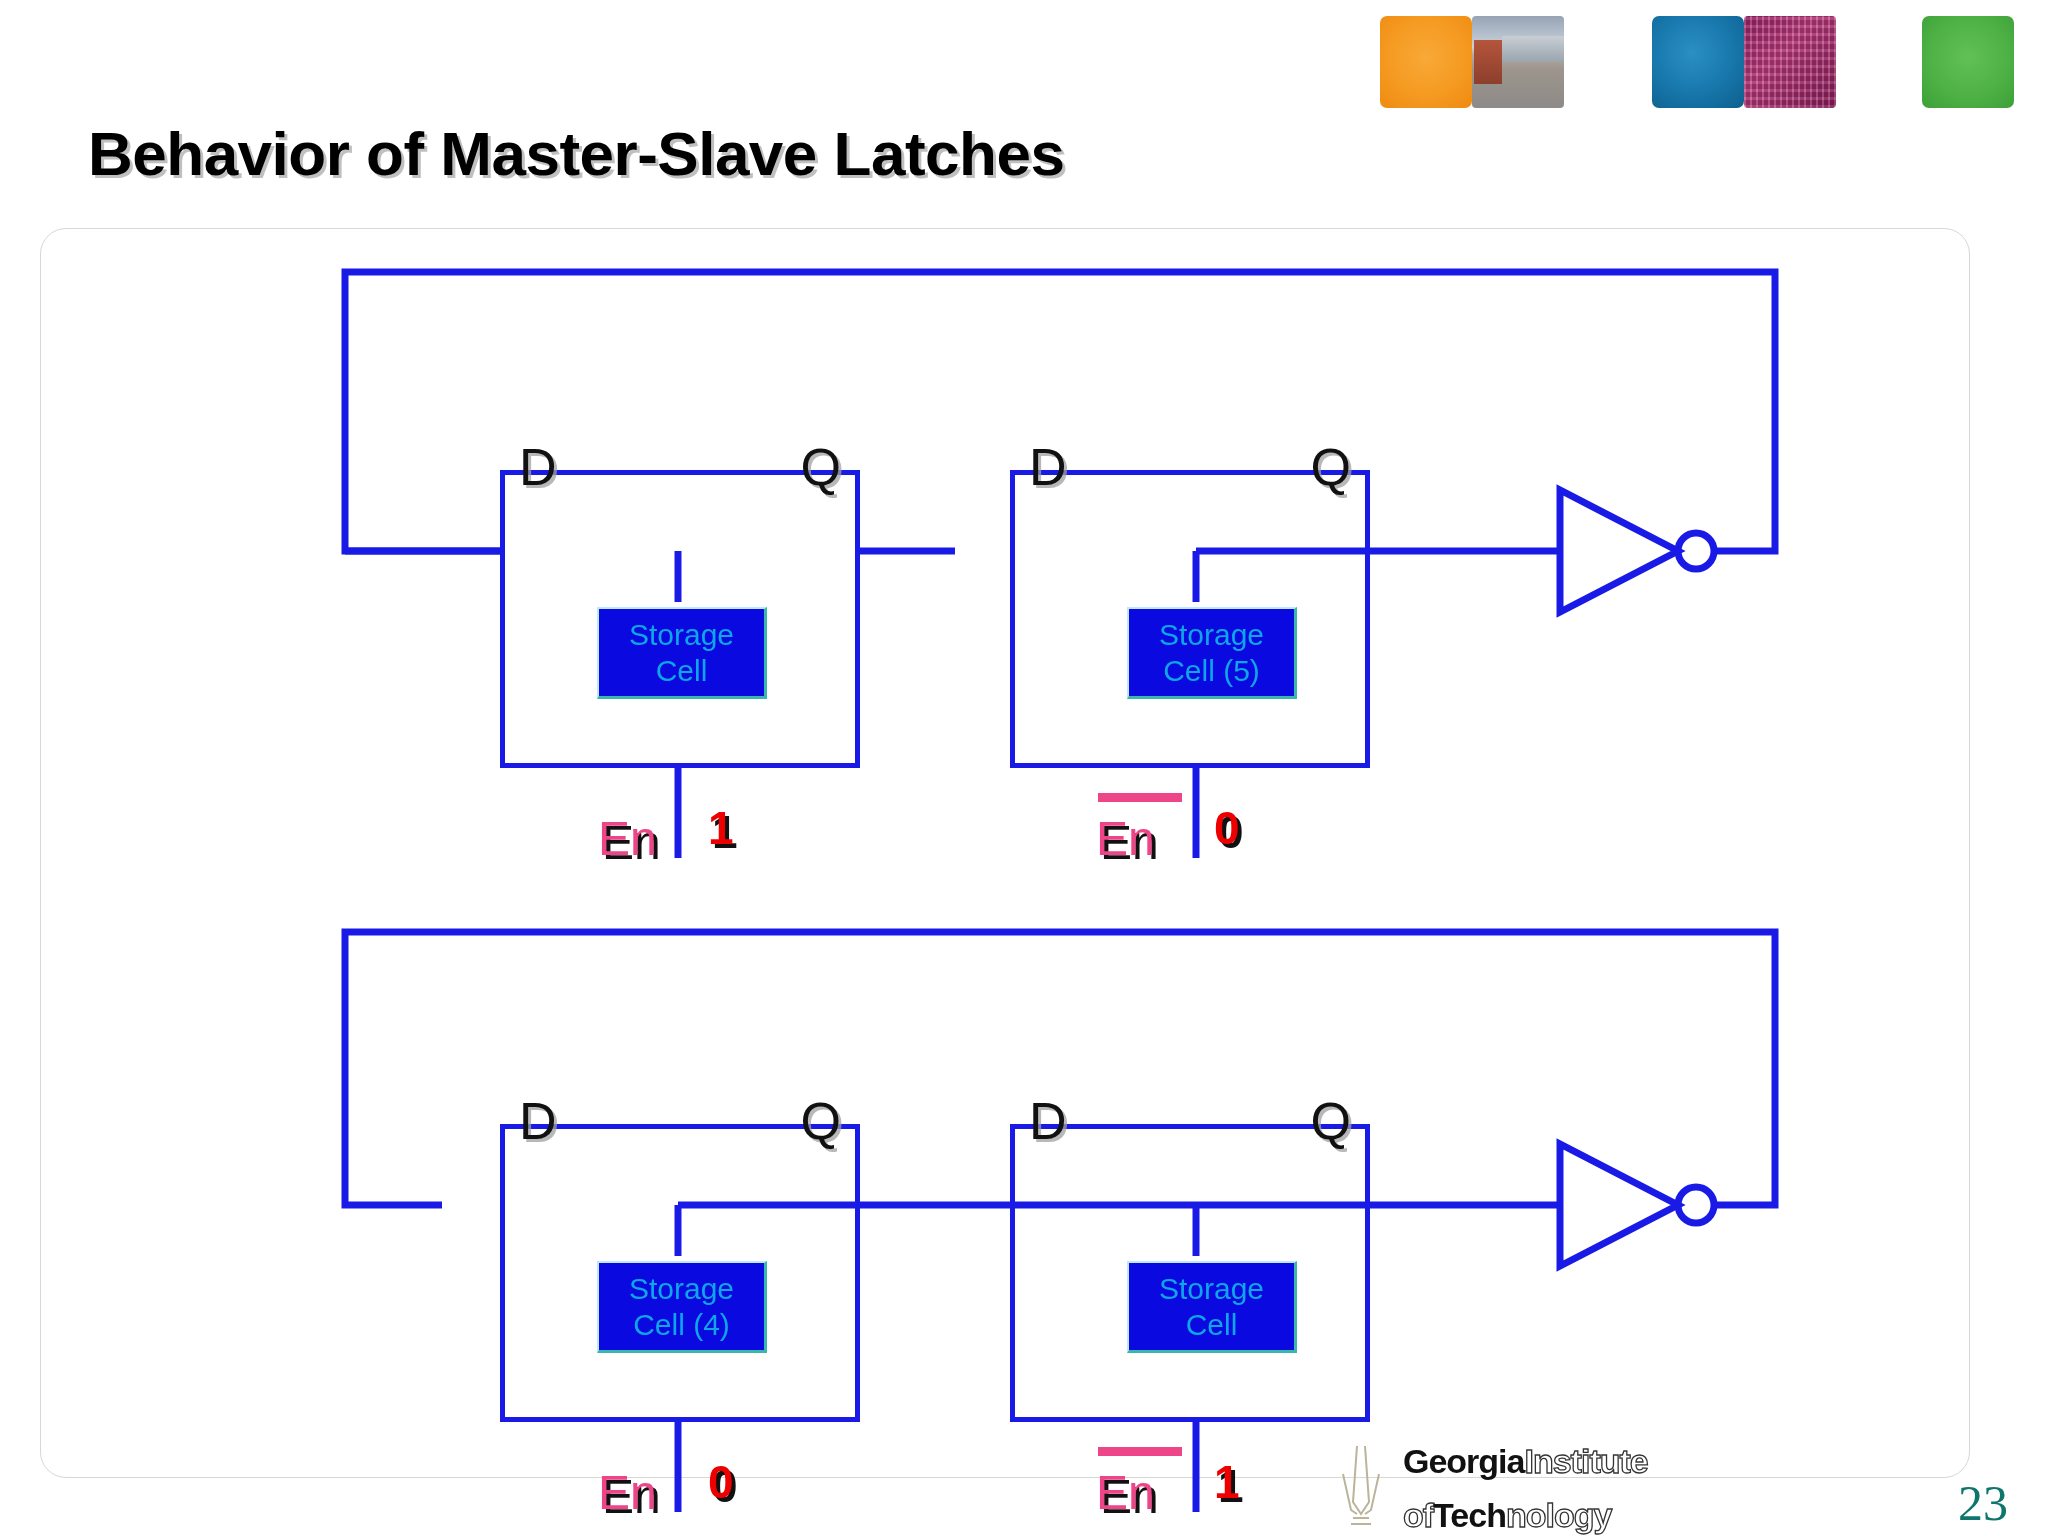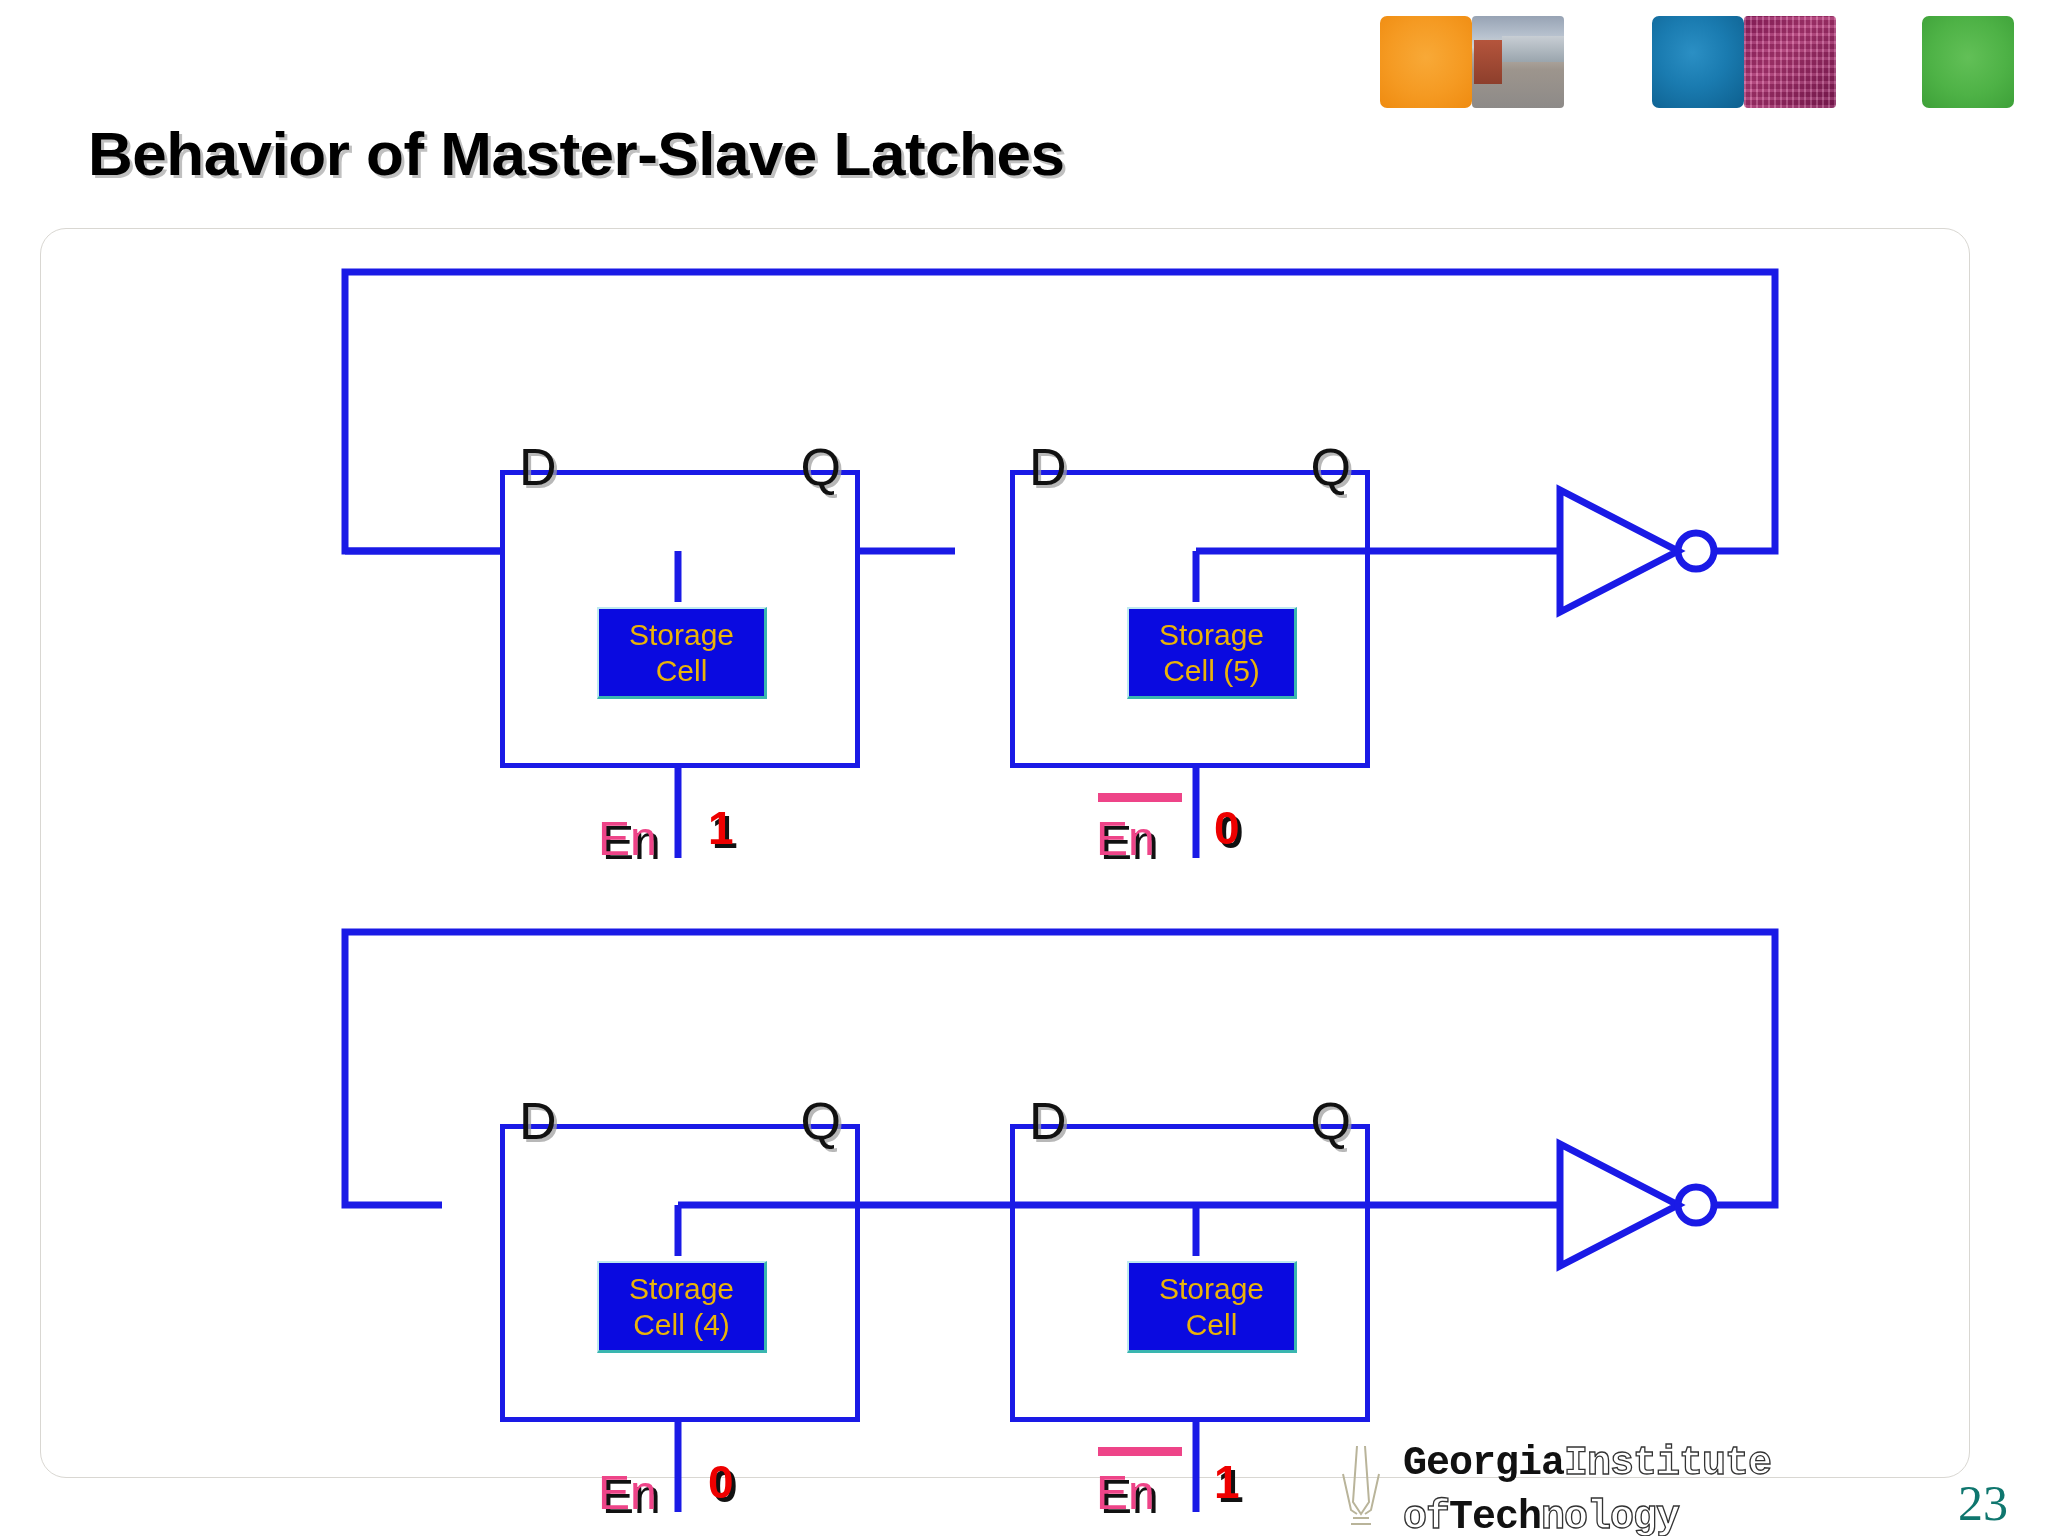--- a/index.html
+++ b/index.html
@@ -126,21 +126,21 @@
   .port-d { left: 14px; top: -34px; }
   .port-q { right: 14px; top: -34px; }
 
   .storage-cell {
     position: absolute;
     background: #0a0ae0;
     border-right: 3px solid #3ab6b0;
     border-bottom: 3px solid #3ab6b0;
     border-top: 2px solid #bfe9ef;
     border-left: 2px solid #bfe9ef;
-    color: #eab308;
+    color: #0ea5e9;
     font-size: 30px;
     line-height: 1.18;
     text-align: center;
     display: flex;
     align-items: center;
     justify-content: center;
     box-sizing: border-box;
   }
   .storage-cell span { display: block; }
 
@@ -175,26 +175,25 @@
   #gt-logo {
     position: absolute;
     left: 1335px;
     top: 1440px;
     width: 420px;
     height: 92px;
   }
   .gt-wordmark {
     position: absolute;
     left: 68px;
-    font-size: 40px;
+    font-size: 34px;
     font-weight: bold;
     letter-spacing: -1px;
     white-space: nowrap;
     line-height: 1;
-    font-family: Liberation Mono, monospace;
   }
   .gt-line1 { top: 4px; }
   .gt-line2 { top: 58px; }
   .gt-solid { color: #111111; }
   .gt-outline {
     color: transparent;
     -webkit-text-stroke: 1.3px #333333;
   }
 
   

